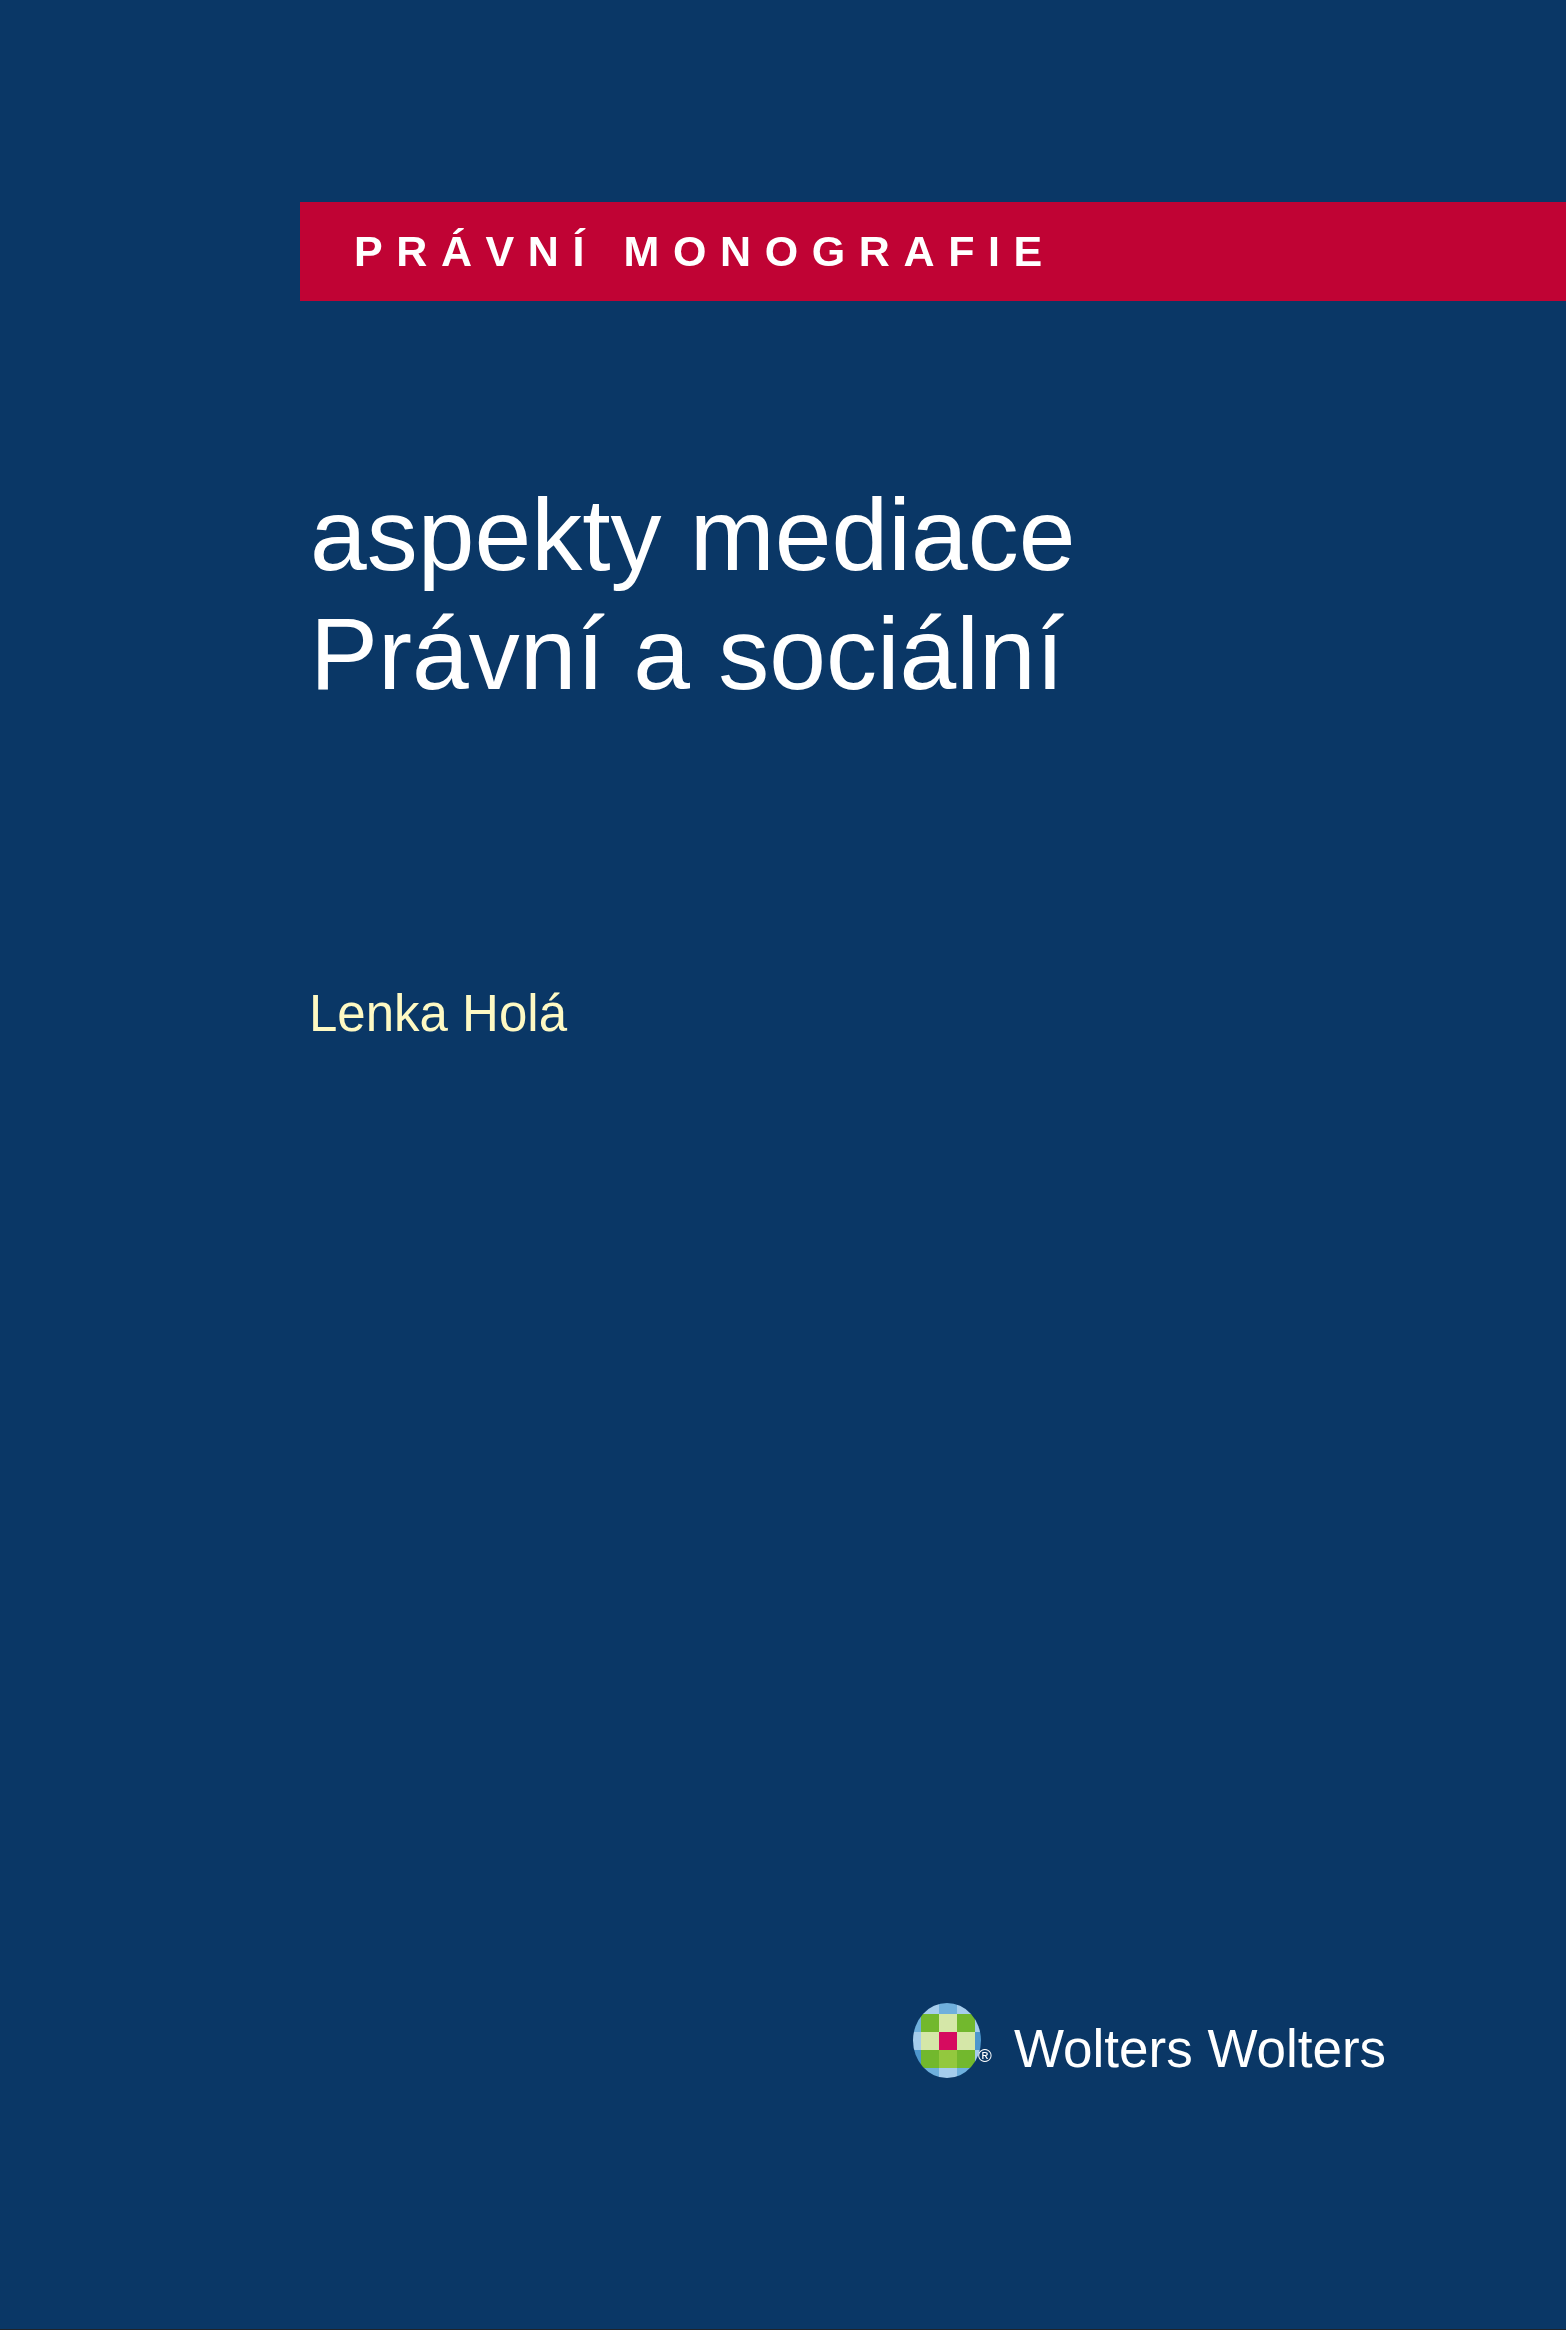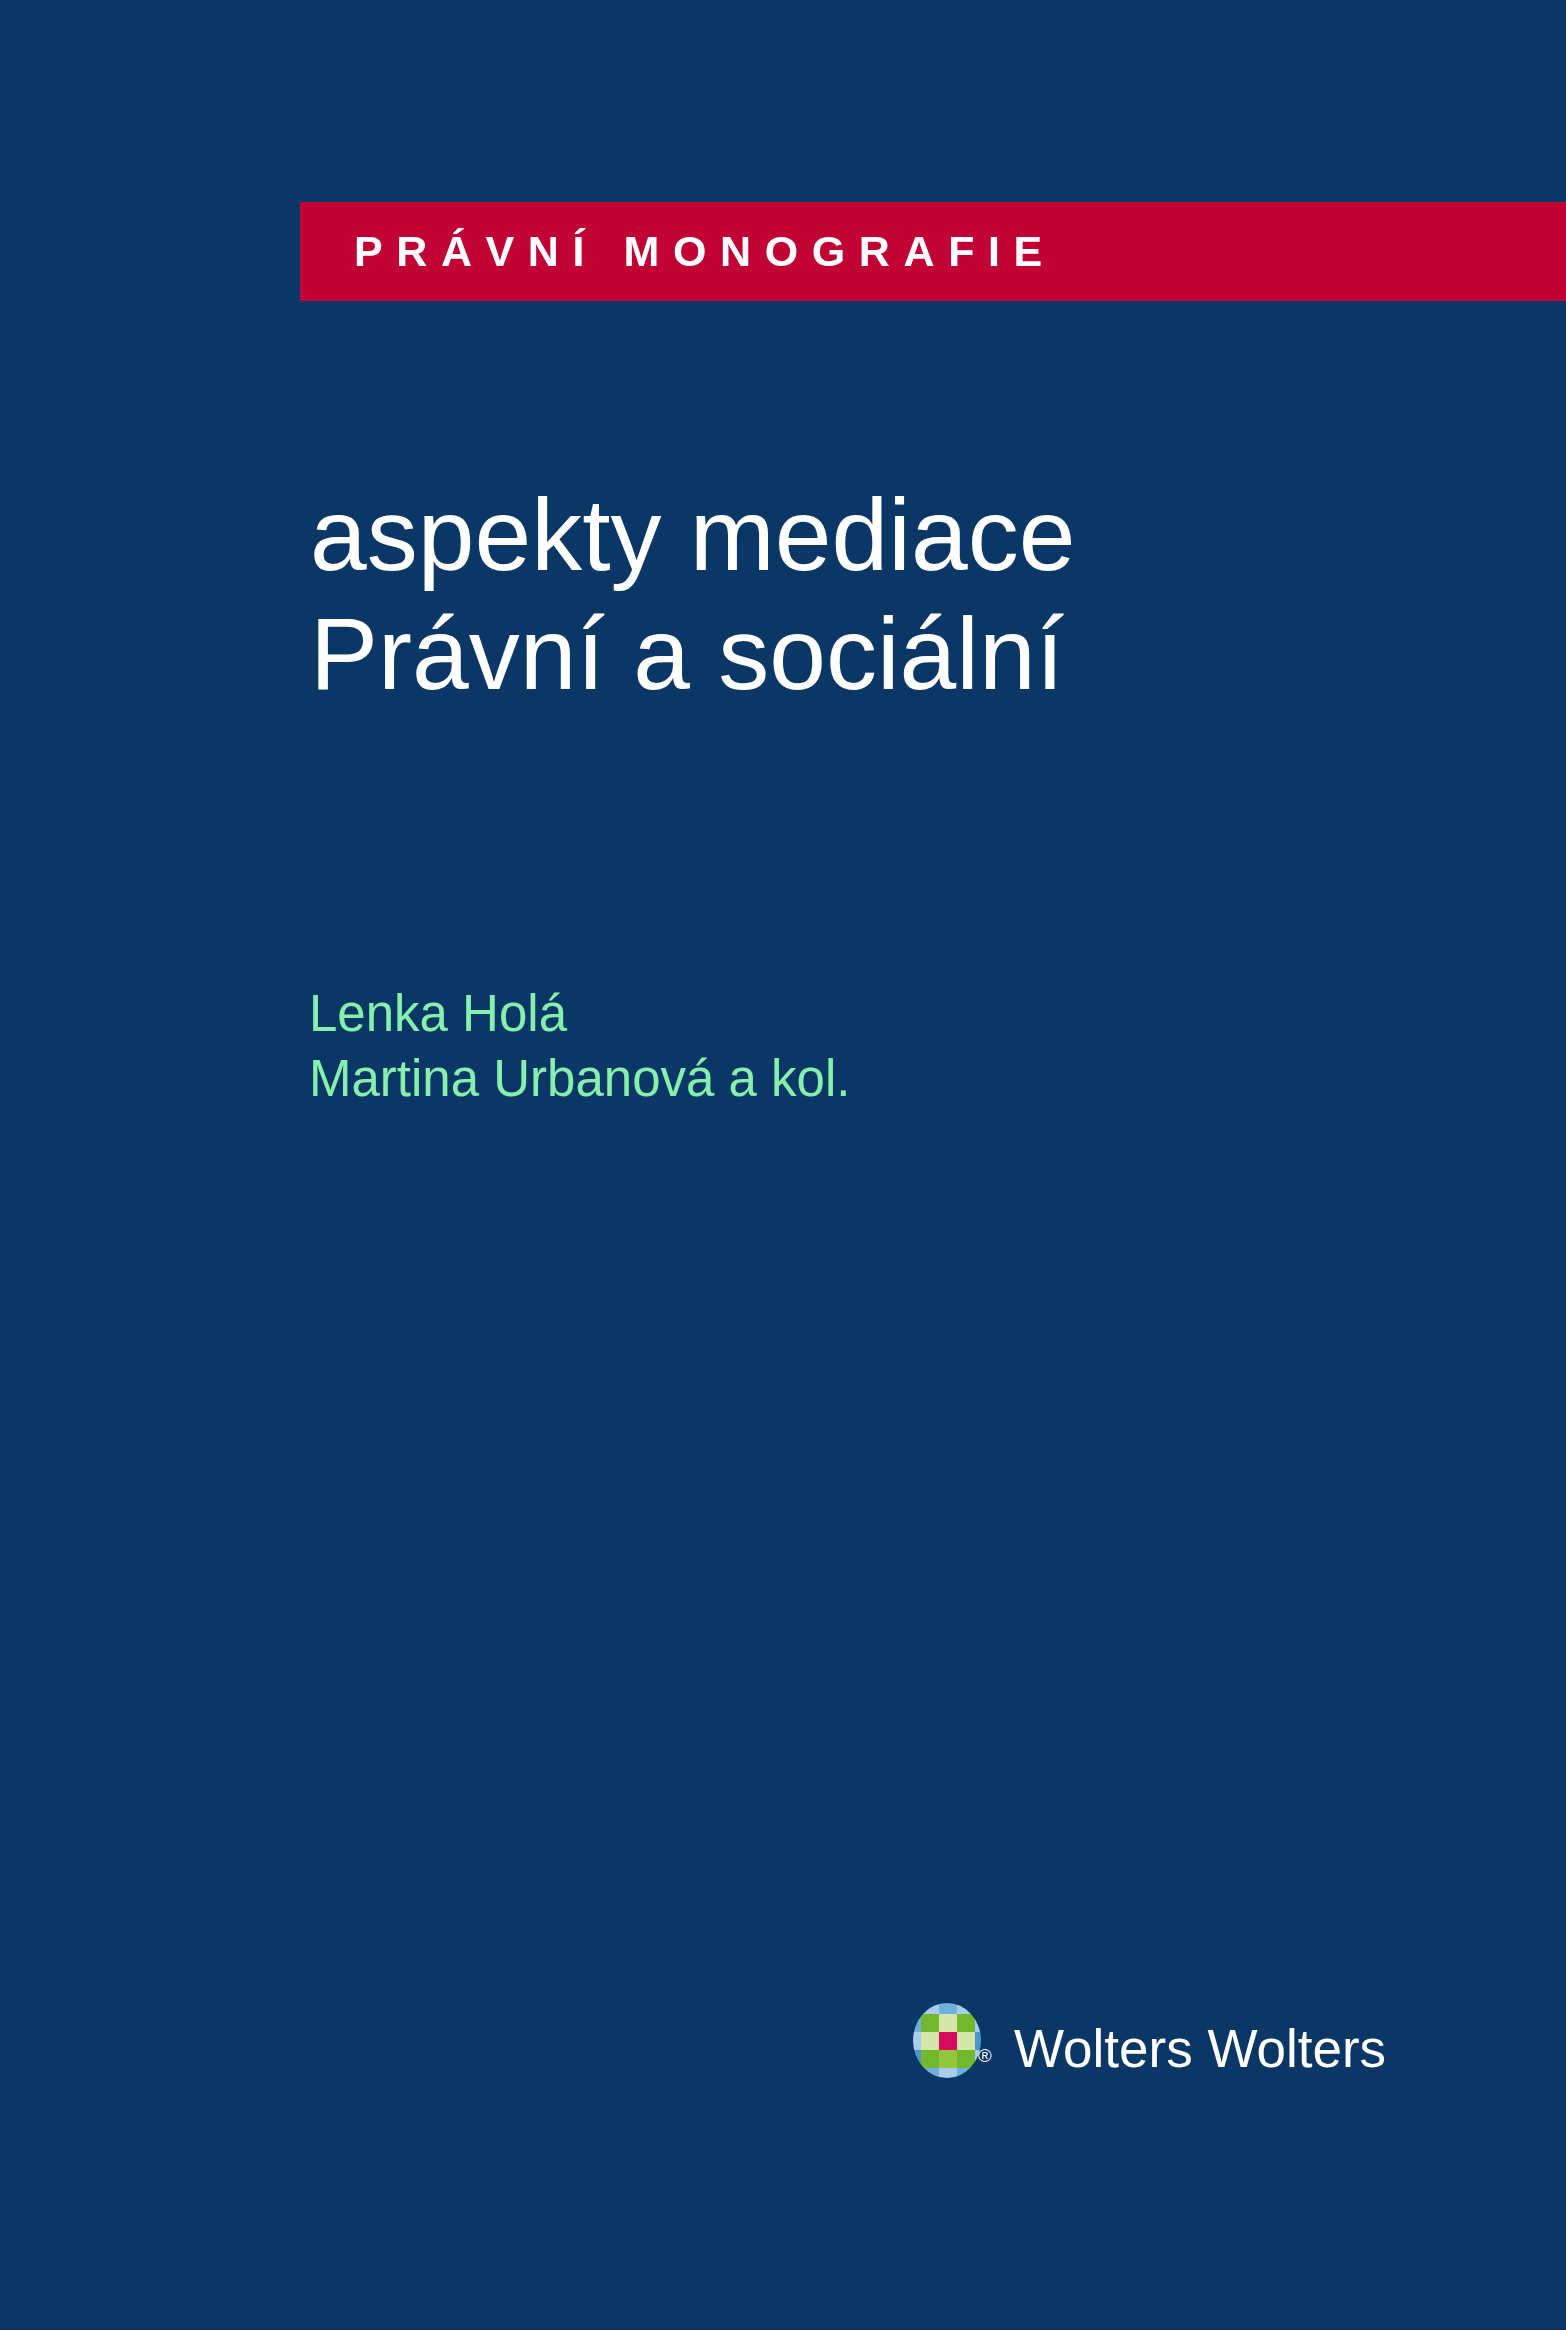--- a/index.html
+++ b/index.html
@@ -41,21 +41,21 @@
     color: #ffffff;
     font-size: 102px;
     line-height: 119px;
     font-weight: 400;
     white-space: nowrap;
   }
   .authors {
     position: absolute;
     left: 309px;
     top: 981px;
-    color: #86efac;
+    color: #fef9c3;
     font-size: 51px;
     line-height: 65px;
     font-weight: 400;
     white-space: nowrap;
   }
   .publisher-logo {
     position: absolute;
     left: 913px;
     top: 2003px;
     width: 476px;
@@ -112,21 +112,20 @@
     <span class="series-banner-label">PRÁVNÍ MONOGRAFIE</span>
   </div>
 
   <div class="book-title">
     <div>aspekty mediace</div>
     <div>Právní a sociální</div>
   </div>
 
   <div class="authors">
     <div>Lenka Holá</div>
-    <div>Martina Urbanová a kol.</div>
   </div>
 
   <div class="publisher-logo">
     <div class="globe-clip">
       <div class="globe-grid" id="globe-grid">
           <div class="globe-cell" style="background: rgb(77, 150, 205);"></div>
           <div class="globe-cell" style="background: rgb(166, 205, 236);"></div>
           <div class="globe-cell" style="background: rgb(111, 176, 221);"></div>
           <div class="globe-cell" style="background: rgb(166, 205, 236);"></div>
           <div class="globe-cell" style="background: rgb(77, 150, 205);"></div>

